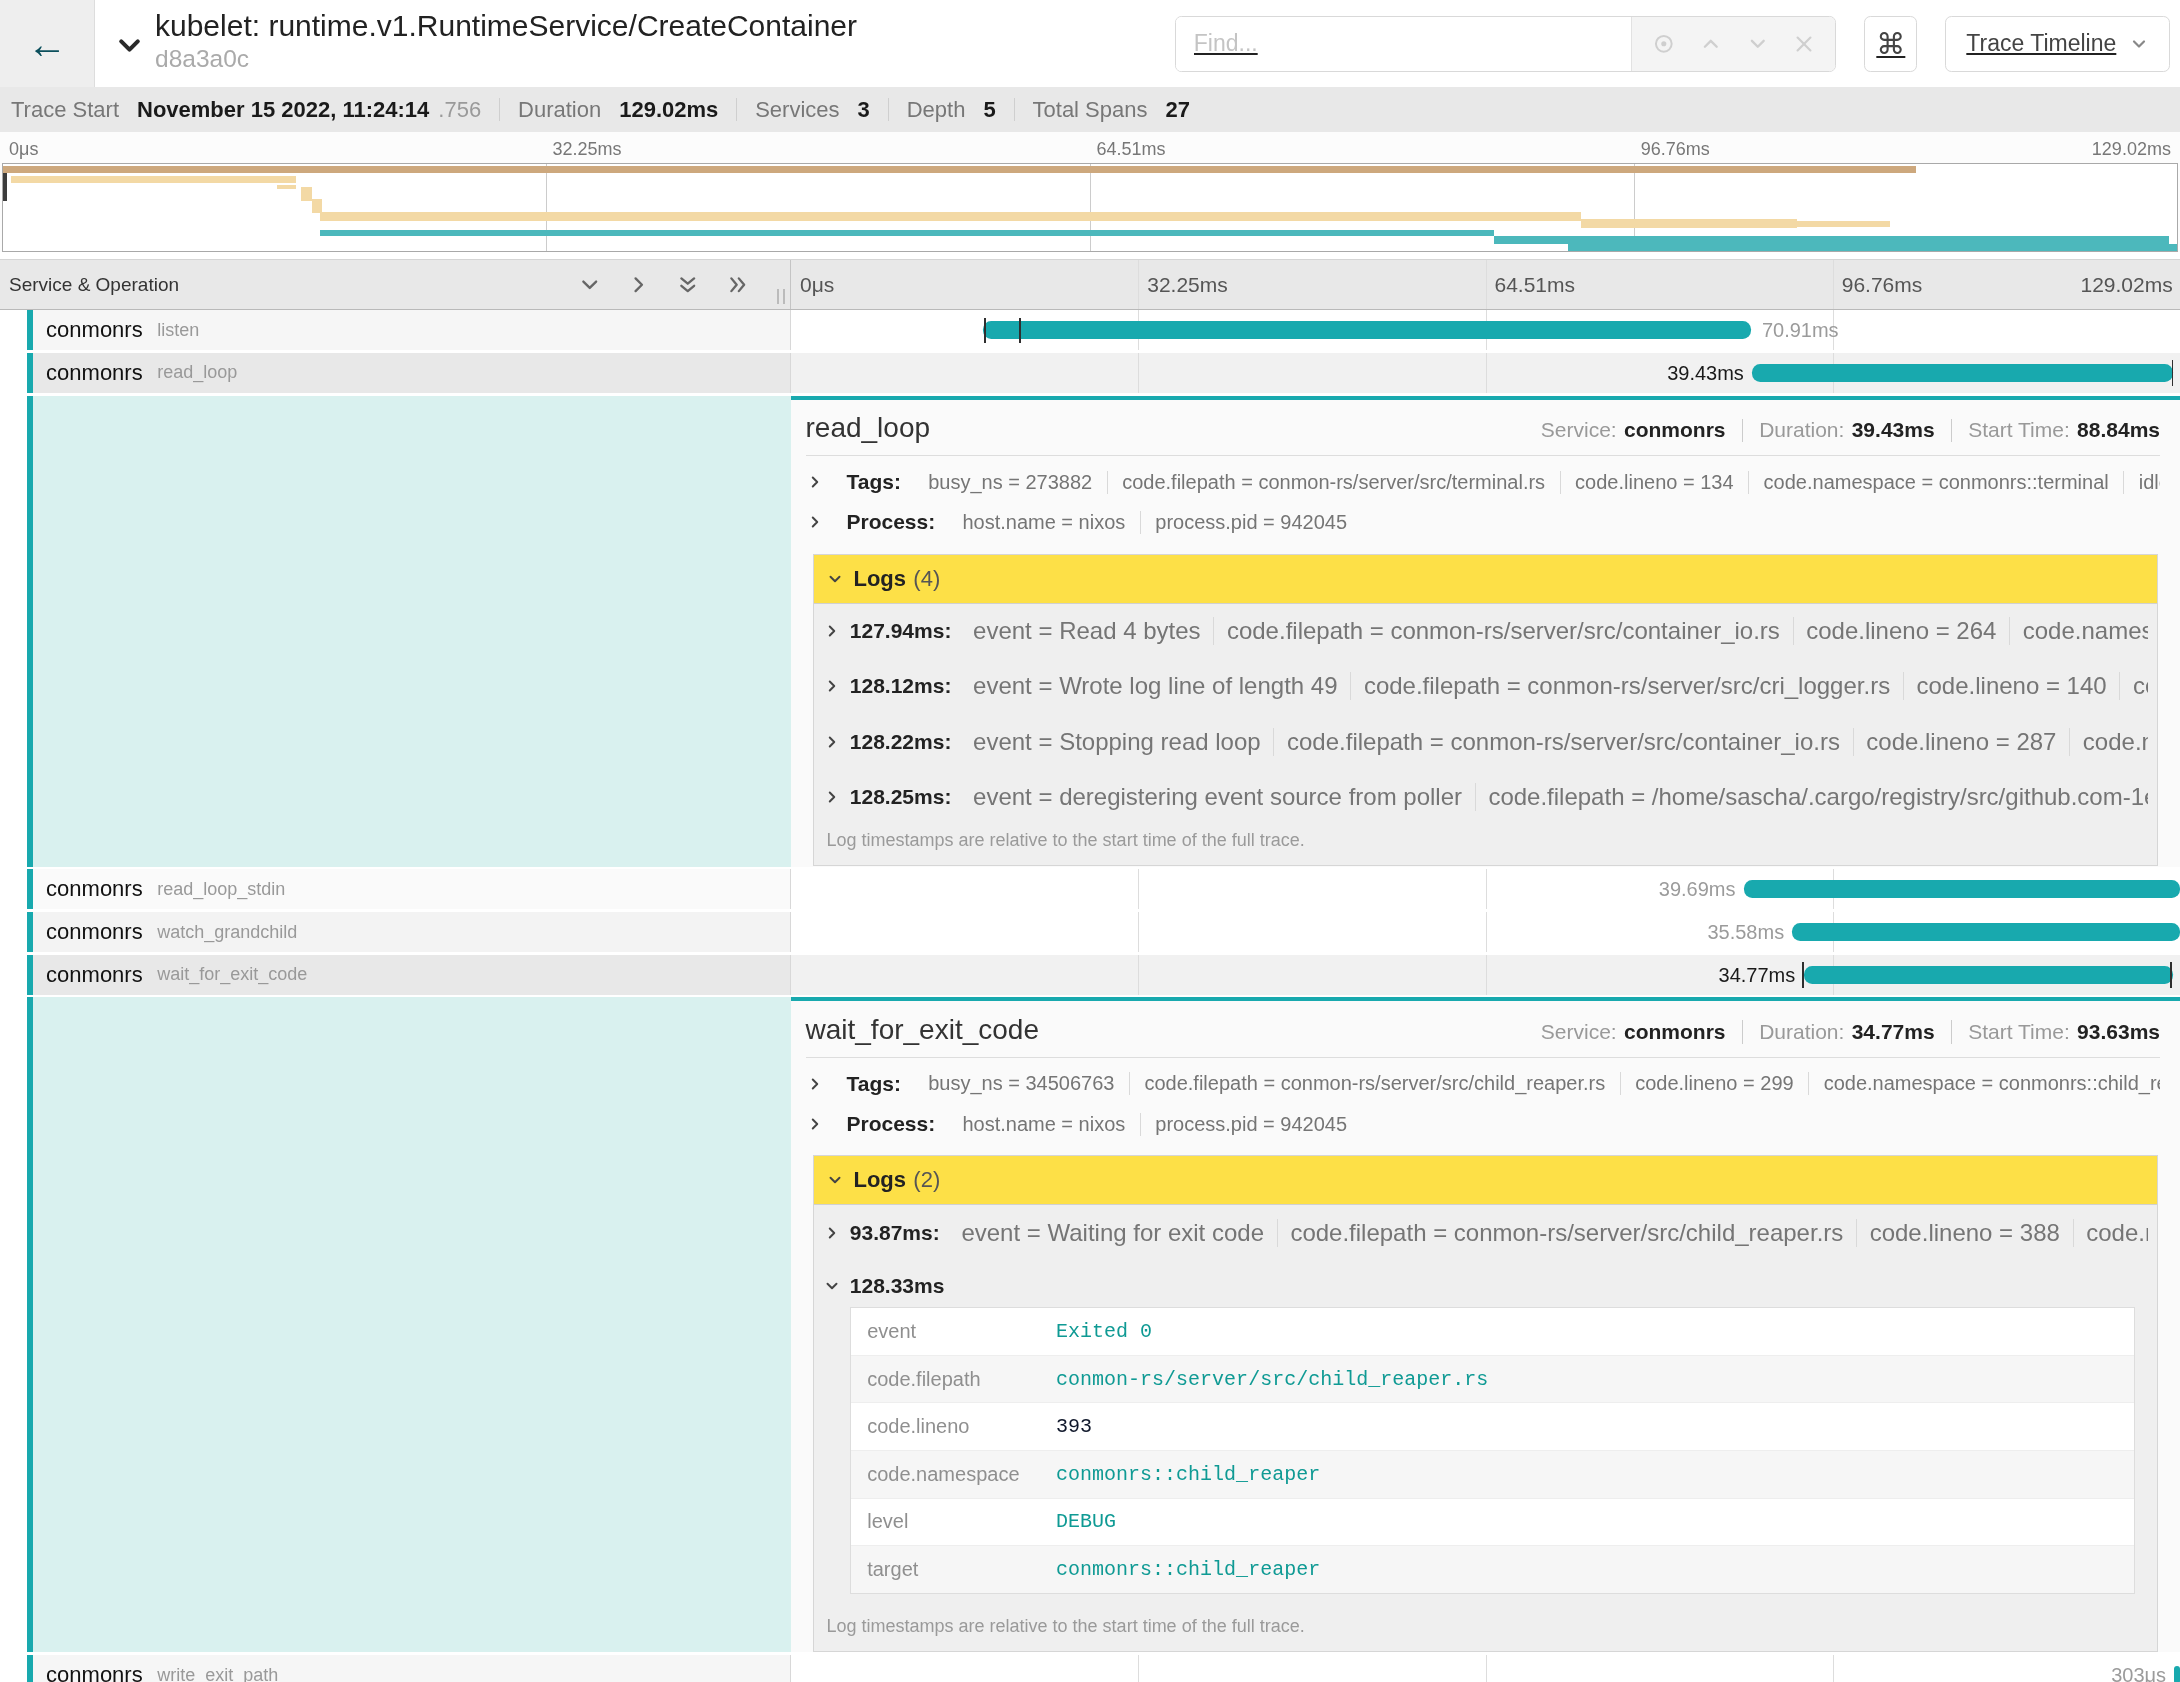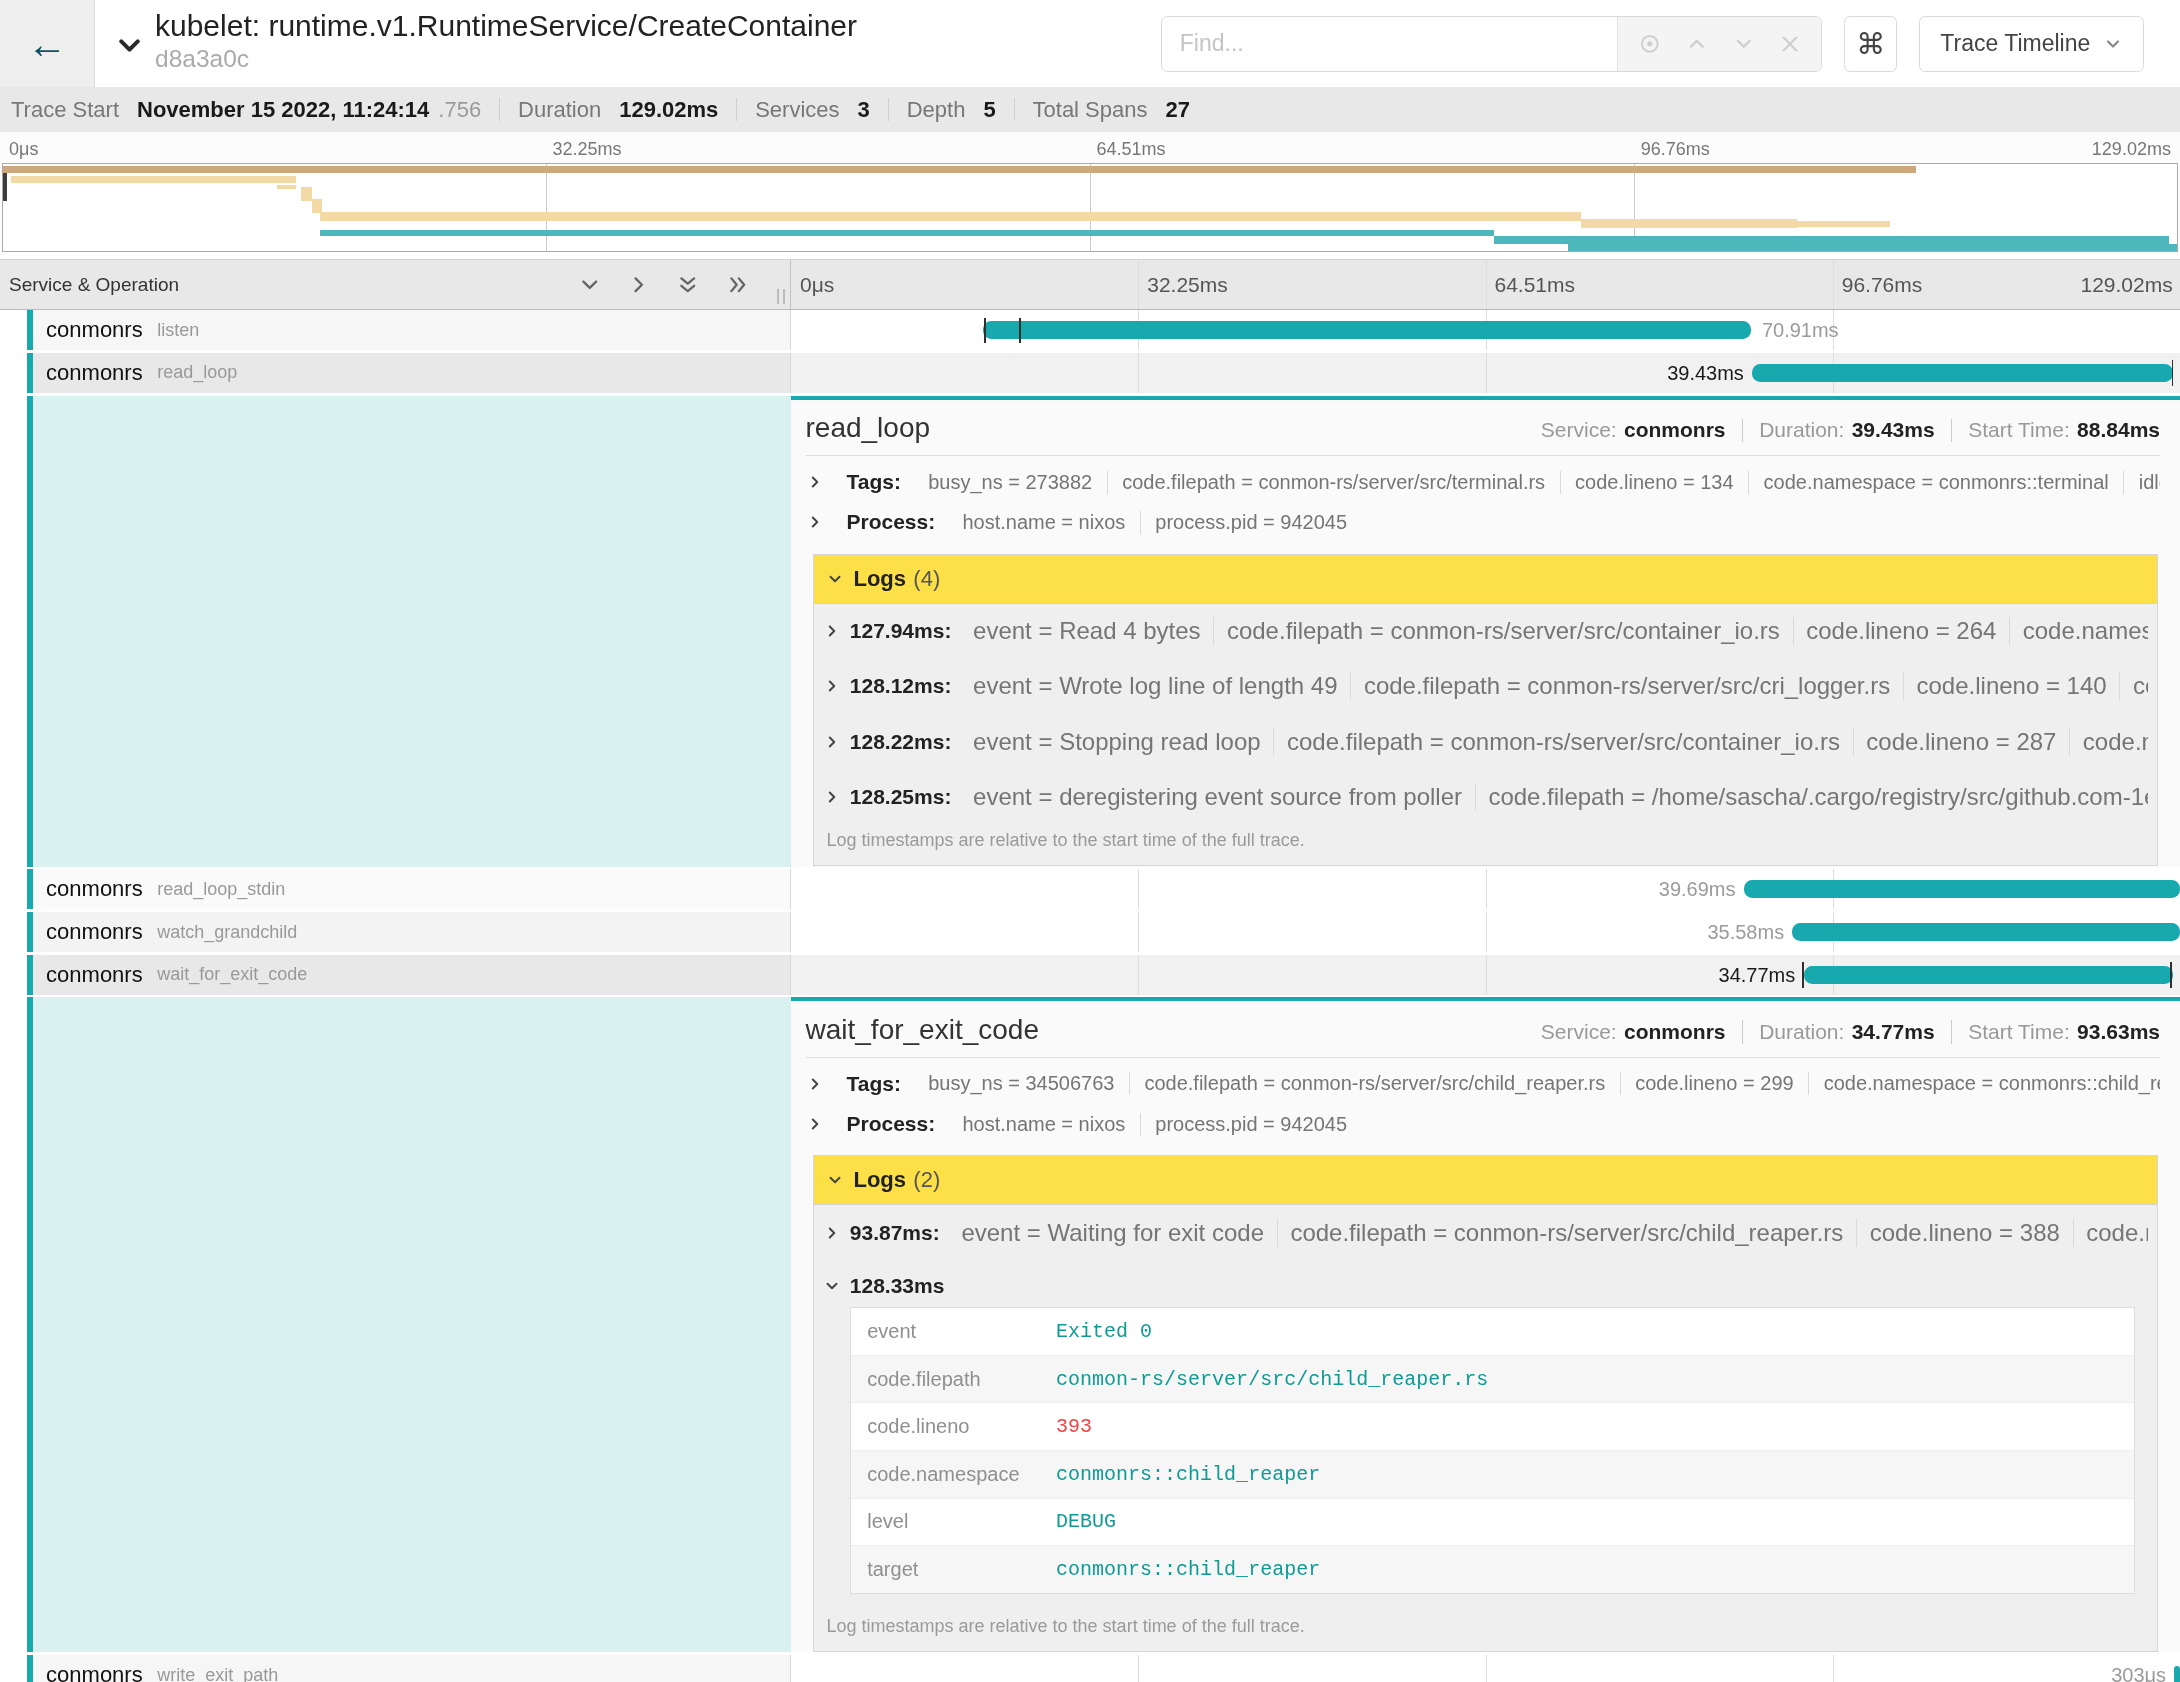--- a/index.html
+++ b/index.html
@@ -8,21 +8,21 @@
 
   
   .app-header { height:87px; display:flex; align-items:stretch; background:#fff; }
   .back-col { width:95px; background:#eeeeee; border-right:0.9px solid #ddd; display:flex; align-items:center; justify-content:center; cursor:pointer; }
   .back-arrow { font-size:40px; color:#0b4f5c; line-height:1; }
   .title-wrap { display:flex; align-items:flex-start; padding:9px 0 0 9px; flex:1; min-width:0; }
   .title-toggle { margin:20px 9px 0 9px; cursor:pointer; }
   .ttl-block { min-width:0; }
   .trace-title { font-size:30px; color:#222; font-weight:400; white-space:nowrap; }
   .trace-id { font-size:24.5px; color:#aaa; margin-top:1.8px; }
-  .hdr-right { display:flex; align-items:center; gap:22px; padding-right:36px; }
+  .hdr-right { display:flex; align-items:center; gap:28px; padding-right:10px;text-decoration:underline; }
   .find-group { display:flex; align-items:stretch; height:56px; border:0.9px solid #d9d9d9; border-radius:6.4px; overflow:hidden; background:#fff; }
   .find-input { border:none; outline:none; width:455px; padding:0 18px; font-size:23px; color:#333; font-family:"Liberation Sans",sans-serif; background:#fff; }
   .find-input::placeholder { color:#c4c4c4; }
   .find-controls { display:flex; align-items:center; gap:23.6px; padding:0 20px; background:#f4f4f4; border-left:0.9px solid #e2e2e2; }
   .fc-ic { color:#cfcfcf; display:flex; align-items:center; cursor:pointer; }
   .sq-btn { height:56px; min-width:51px; padding:0 11px; border:0.9px solid #d9d9d9; border-radius:6.4px; background:#fff; display:flex; align-items:center; justify-content:center; font-size:29px; color:#444; cursor:pointer; }
   .view-btn { height:56px; border:0.9px solid #d9d9d9; border-radius:6.4px; background:#fff; display:flex; align-items:center; gap:12.7px; padding:0 20px; font-size:23px; color:#444; cursor:pointer; white-space:nowrap; }
 
   
   .sumbar { height:45px; background:#e8e8e8; display:flex; align-items:center; padding:0 11px; font-size:22px; color:#777; }
@@ -572,21 +572,21 @@
         <div class="kv-row">
           <div class="kv-key">event</div>
           <div class="kv-val" style="color: rgb(15, 154, 148);">Exited 0</div>
         </div>
         <div class="kv-row">
           <div class="kv-key">code.filepath</div>
           <div class="kv-val" style="color: rgb(15, 154, 148);">conmon-rs/server/src/child_reaper.rs</div>
         </div>
         <div class="kv-row">
           <div class="kv-key">code.lineno</div>
-          <div class="kv-val" style="color: #ef4444;">393</div>
+          <div class="kv-val" style="color: #0f172a;">393</div>
         </div>
         <div class="kv-row">
           <div class="kv-key">code.namespace</div>
           <div class="kv-val" style="color: rgb(15, 154, 148);">conmonrs::child_reaper</div>
         </div>
         <div class="kv-row">
           <div class="kv-key">level</div>
           <div class="kv-val" style="color: rgb(15, 154, 148);">DEBUG</div>
         </div>
         <div class="kv-row">

